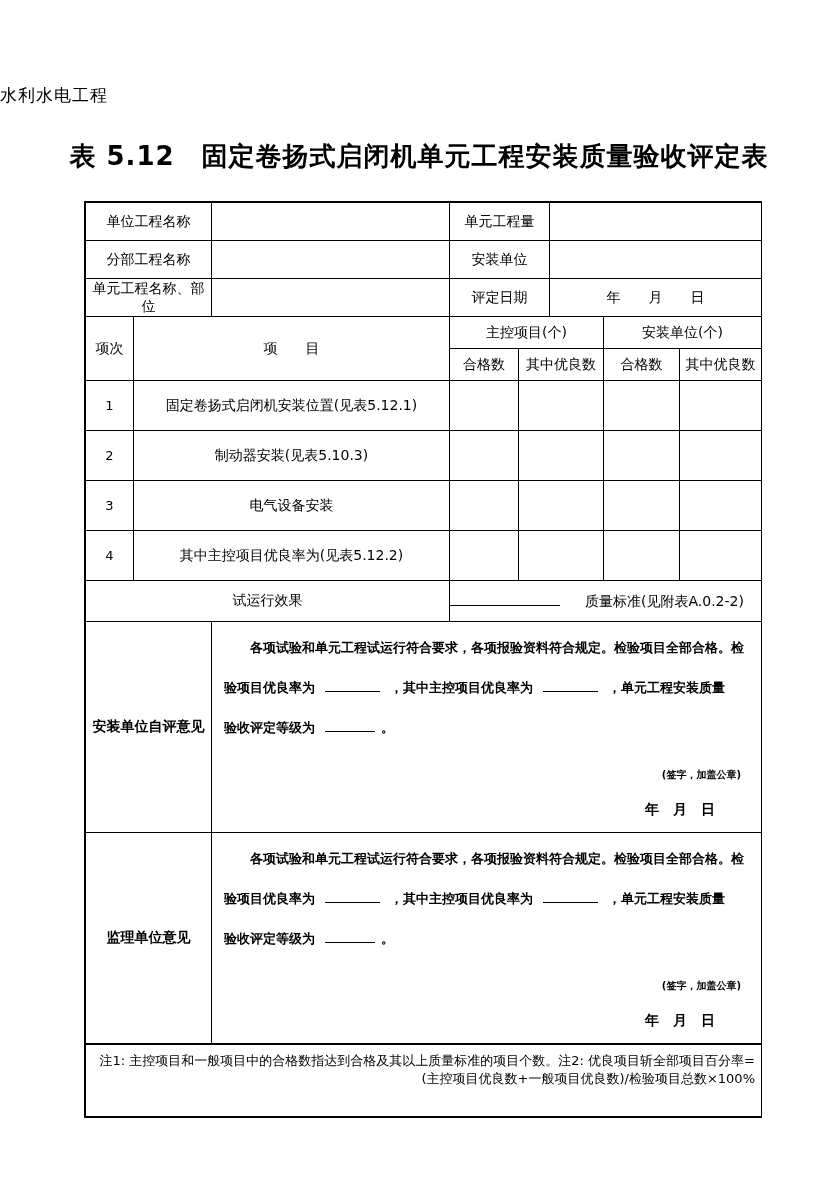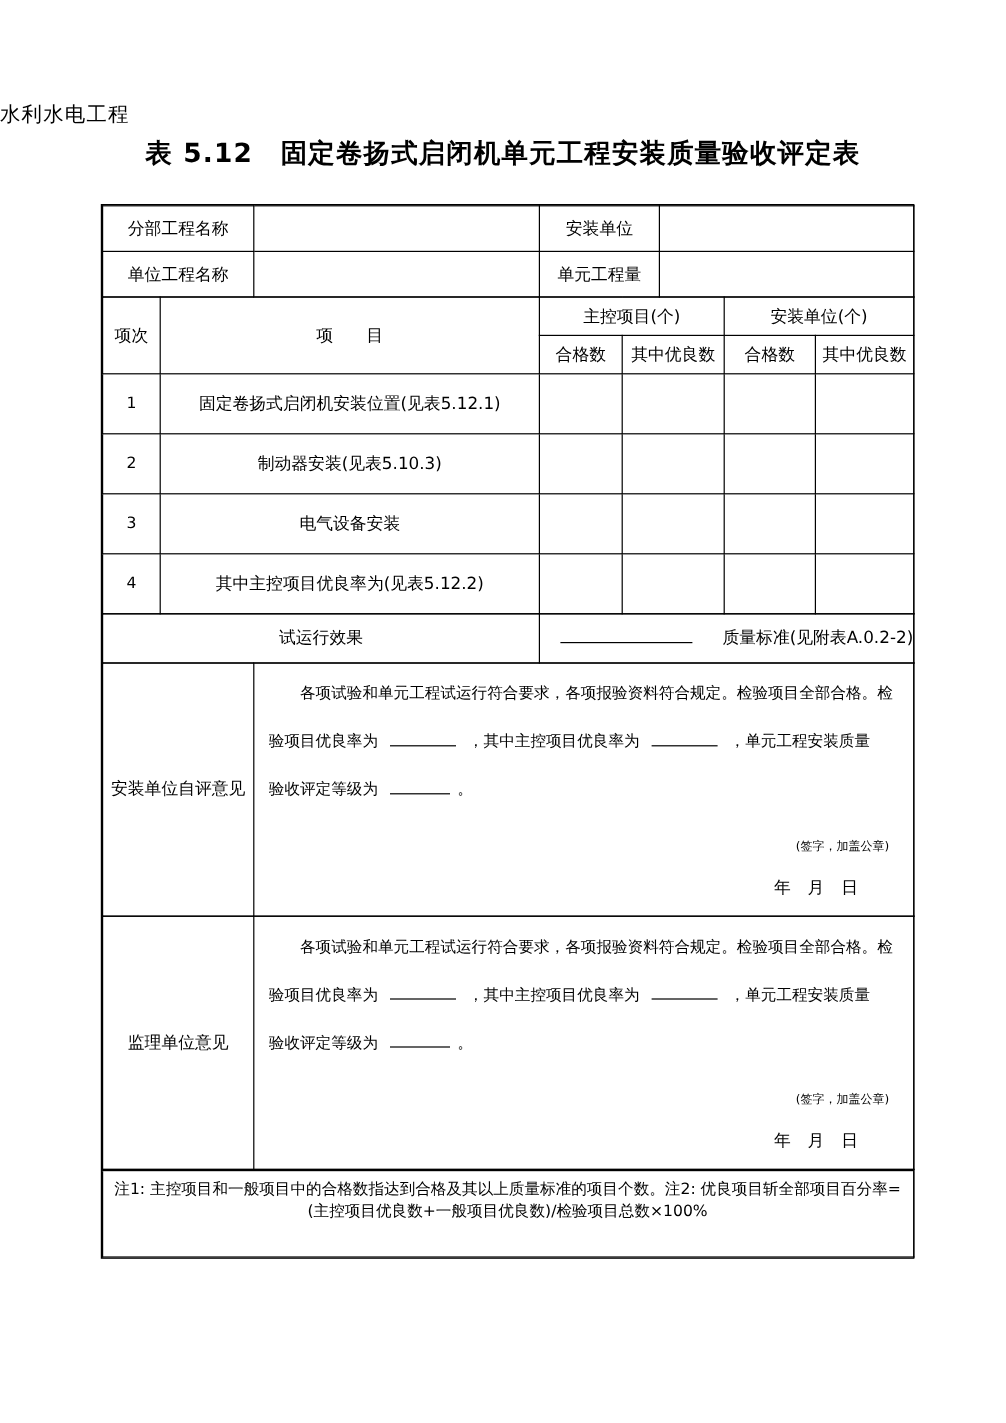--- a/index.html
+++ b/index.html
@@ -2,76 +2,82 @@
 <html><head>
 <meta charset="utf-8">
 <style>
   html,body{margin:0;padding:0;}
   body{
     width:838px;height:1186px;background:#ffffff;color:#000000;
     font-family:"DejaVu Sans", sans-serif;
     -webkit-font-smoothing:antialiased;
   }
   .doc-header{padding-top:84px;text-align:left;font-size:17px;letter-spacing:1px;}
-  .doc-title{margin-top:6px;text-align:center;font-size:22px;font-weight:bold;letter-spacing:1px;}
+  .doc-title{margin-top:32px;text-align:center;font-size:26px;font-weight:bold;letter-spacing:1px;}
   .tbl{margin:27px 0 0 84px;width:676px;border:1px solid #000;}
   table{border-collapse:collapse;table-layout:fixed;width:676px;}
   table + table{margin-top:-1px;}
   td{border:1px solid #000;font-size:14px;padding:0;vertical-align:middle;overflow:hidden;}
   .c{text-align:center;}
   .r-info td{height:37px;}
   .r-head td{height:31px;}
   .r-item td{height:49px;}
   .r-trial td{height:40px;}
-  .r-op td{height:210px;}
+  .r-op td{height:210px;font-weight:bold;}
   .r-note td{height:64px;border-top:2px solid #000;vertical-align:top;}
   .itemno{font-size:13px;}
   
-  .std-cell{line-height:39px;white-space:nowrap;text-align:right;}
+  .std-cell{line-height:39px;white-space:nowrap;}
   .std-blank{display:inline-block;width:110px;border-bottom:1px solid #000;}
   .std-text{margin-left:25px;}
   
   .op-cell{padding:0;}
   .op-body{display:flex;flex-direction:column;height:208px;}
   .op-para{padding:5px 10px 0 12px;font-size:13px;}
   .op-line{line-height:40px;white-space:nowrap;overflow:hidden;}
   .op-line1{text-indent:2em;}
   .blank{display:inline-block;width:55px;border-bottom:1px solid #000;margin:0 10px;}
   .blank-sm{width:50px;margin-right:6px;}
   .op-sign{margin-top:auto;text-align:right;padding-right:20px;font-size:10px;line-height:16px;}
   .op-date{text-align:right;padding-right:46px;margin:18px 0 14px;font-size:14px;line-height:16px;}
-  .note-cell{padding:7px 6px 0 5px;font-size:13px;line-height:18px;word-break:break-all;text-align:center;}
+  .note-cell{padding:7px 6px 0 5px;font-size:13px;line-height:18px;word-break:break-all;text-align:right;}
 </style>
 </head>
 <body>
 
 <div class="doc-header">水利水电工程</div>
 <div class="doc-title">表 5.12　固定卷扬式启闭机单元工程安装质量验收评定表</div>
 
 <div class="tbl">
 
   <table>
     <colgroup>
         <col style="width:126px">
         <col style="width:238px">
         <col style="width:100px">
         <col style="width:212px">
       </colgroup>
     <tbody>
         <tr class="r-info">
+      <td class="c">单位工程名称</td>
+      <td></td>
+      <td class="c">单元工程量</td>
+      <td></td>
+    </tr>
+    <tr class="r-info">
       <td class="c">分部工程名称</td>
       <td></td>
       <td class="c">安装单位</td>
       <td></td>
     </tr>
     <tr class="r-info">
-      <td class="c">单位工程名称</td>
-      <td></td>
-      <td class="c">单元工程量</td>
-      <td></td>
+      <td class="c">单元工程名称、部位</td>
+      <td></td>
+      <td class="c">评定日期</td>
+      <td class="c">年　　月　　日</td>
     </tr>
   </tbody>
     </table>
 
   <table>
     <colgroup>
         <col style="width:48px">
         <col style="width:316px">
         <col style="width:69px">
         <col style="width:85px">

